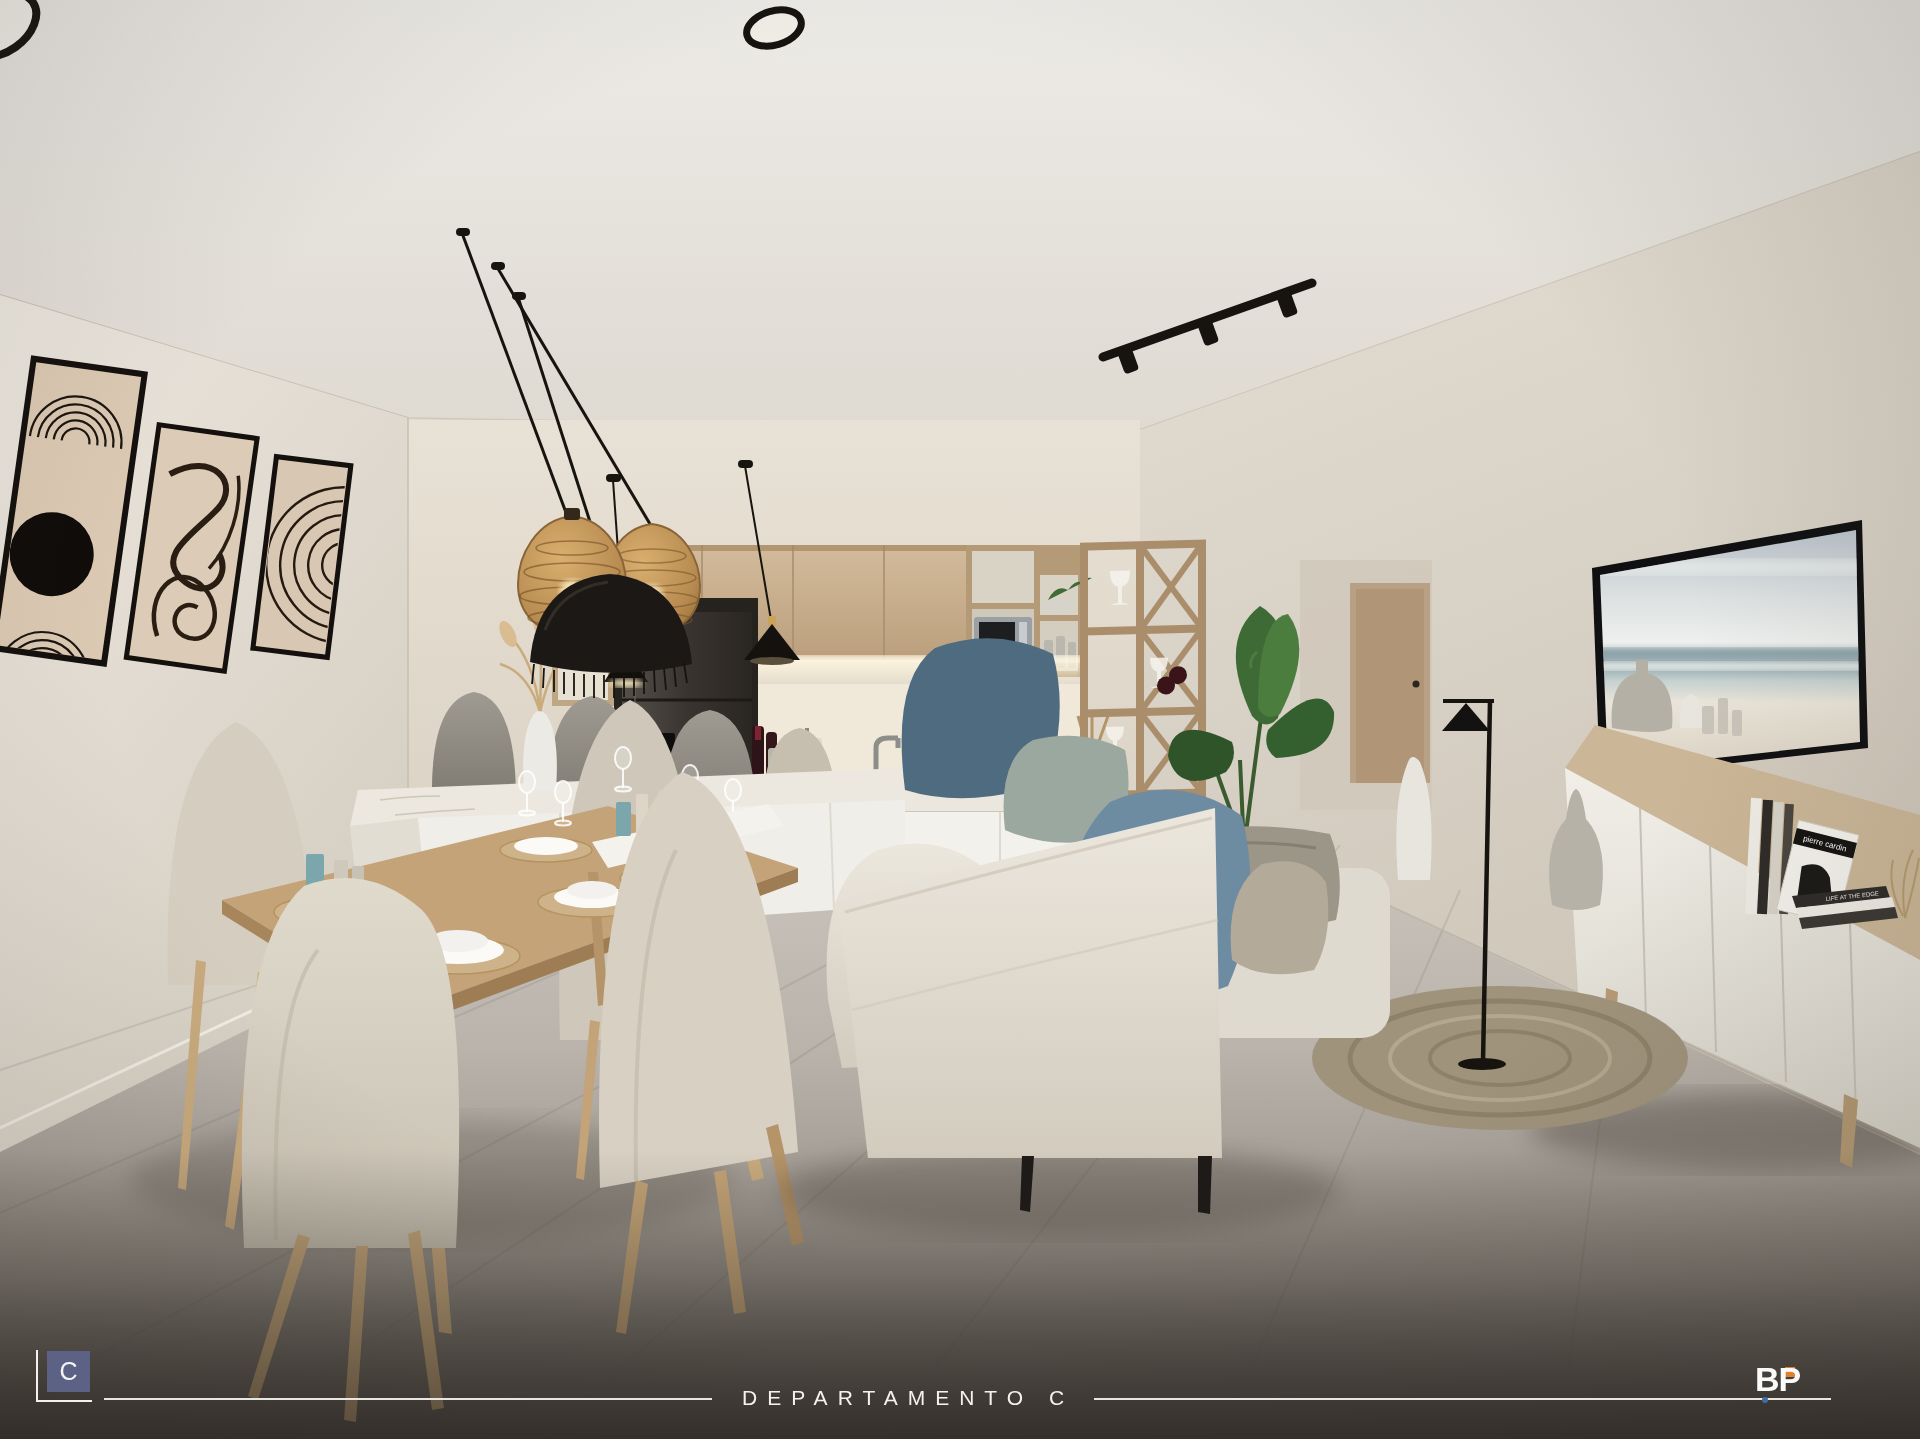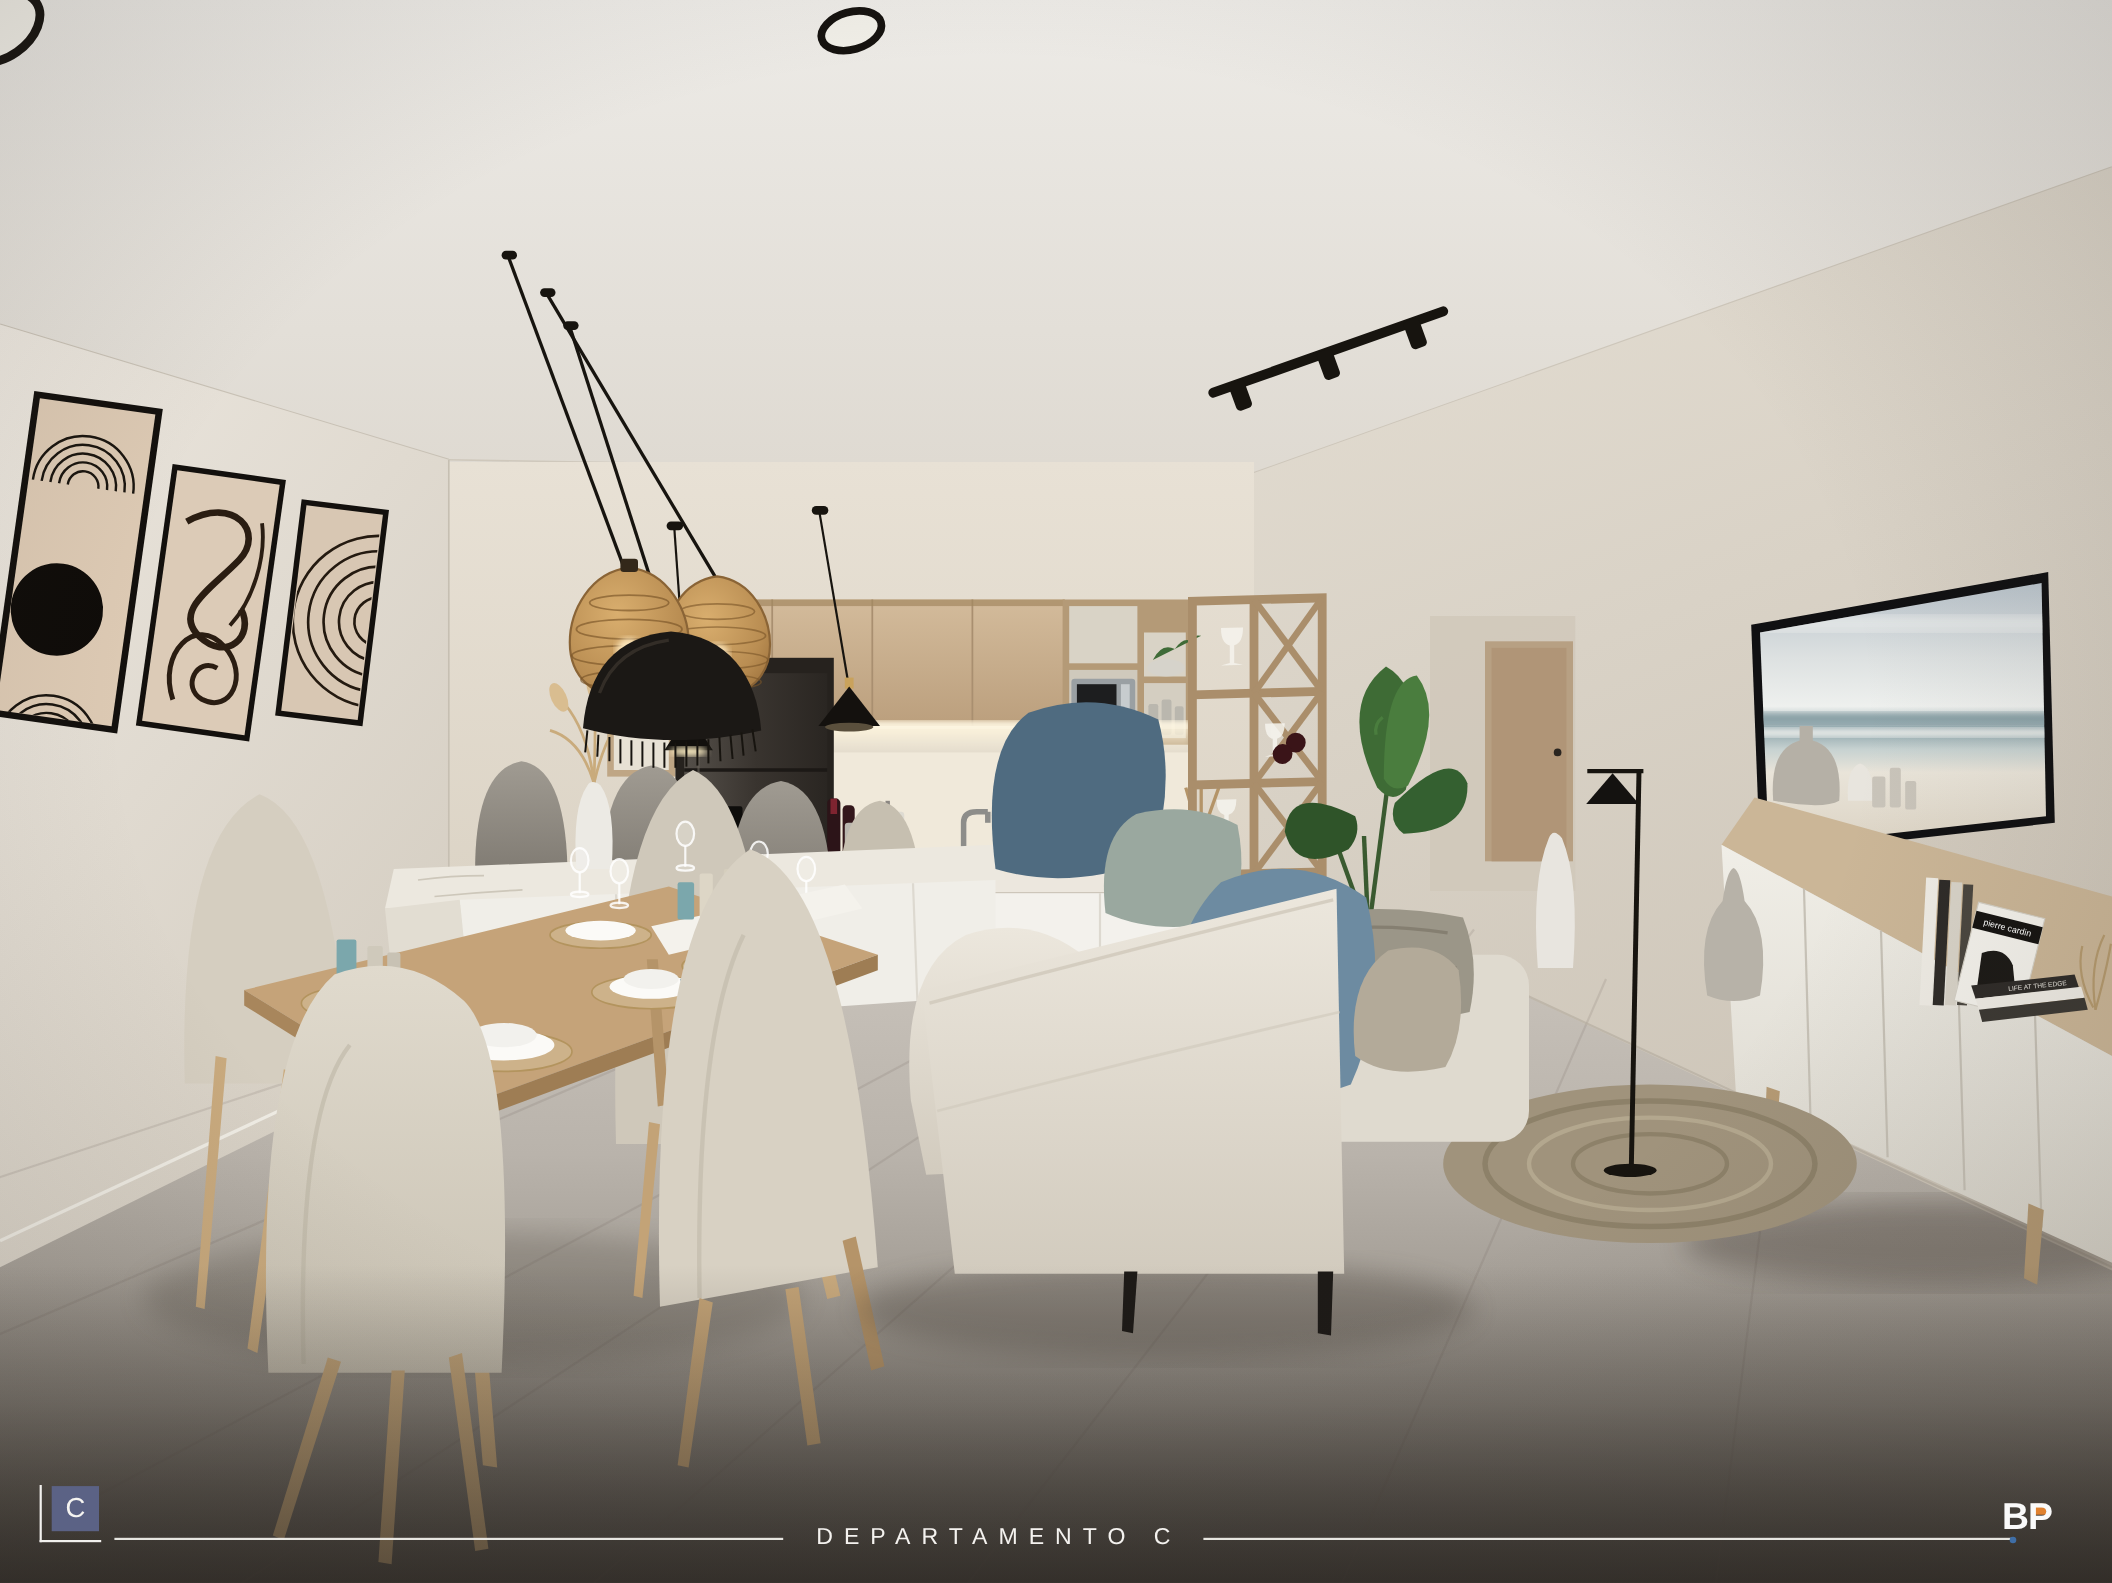--- a/index.html
+++ b/index.html
@@ -10,21 +10,21 @@
   .c-bracket{left:36px;top:1350px;width:54px;height:50px;
              border-left:2.5px solid #f2f1ee;border-bottom:2.5px solid #f2f1ee;}
   .c-square{left:47px;top:1351px;width:43px;height:41px;background:#5b6285;
             display:flex;align-items:center;justify-content:center;
             color:#f5f4f1;font-size:25px;font-weight:300;letter-spacing:0;}
   .rule{top:1398px;height:2px;background:#efeeea;opacity:.95;}
   .rule-left{left:104px;width:608px;}
   .rule-right{left:1094px;width:737px;}
   .title{left:742px;top:1374px;width:360px;color:#f4f2ef;font-size:21px;
          letter-spacing:10px;white-space:nowrap;font-weight:400;margin-top:12px;}
-  .bp{left:1820px;top:1360px;width:70px;height:48px;color:#fafafa;
+  .bp{left:1755px;top:1360px;width:70px;height:48px;color:#fafafa;
       font-size:34px;font-weight:600;letter-spacing:-1px;}
   .bp-orange{position:absolute;left:30px;top:7px;width:10px;height:10px;background:#e0812f;}
   .bp-dot{position:absolute;left:7px;top:37px;width:6px;height:6px;border-radius:50%;background:#3f6ea6;}
   .bp-text{position:relative;z-index:2;}
 </style>
 </head>
 <body>
 
 <div class="stage">
 <svg width="1920" height="1439" viewBox="0 0 1920 1439">

